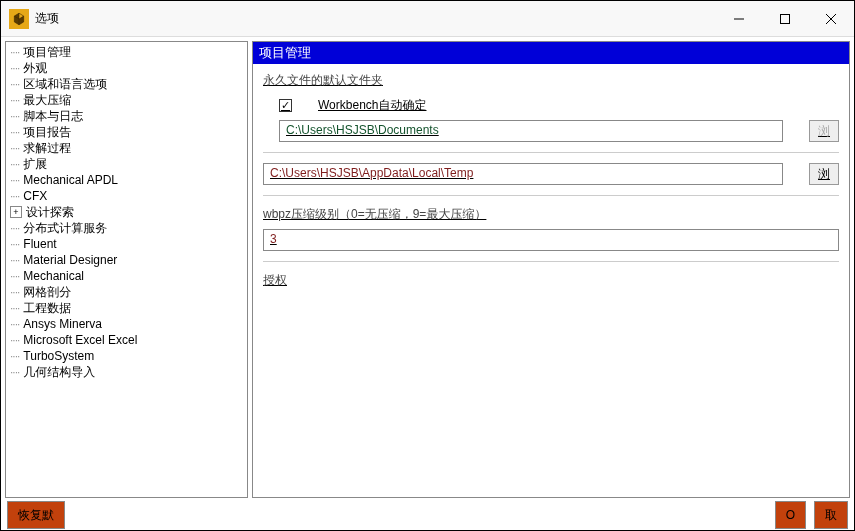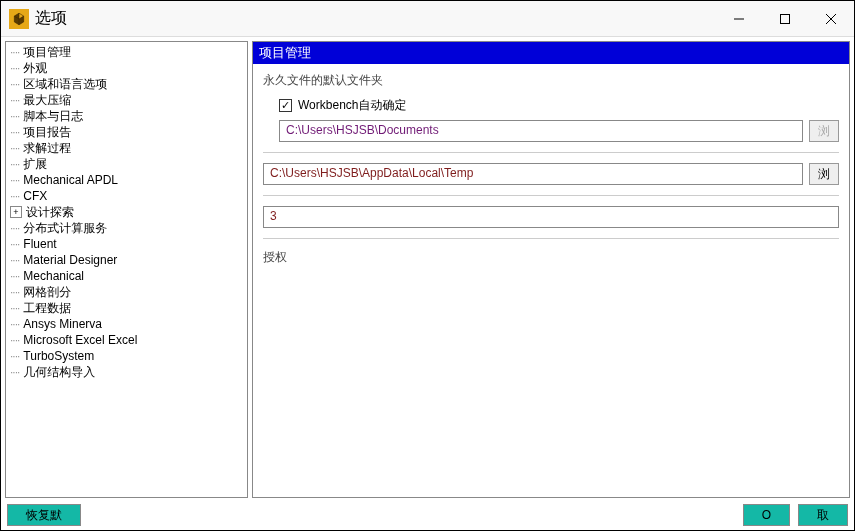--- a/index.html
+++ b/index.html
@@ -1,46 +1,46 @@
 <!DOCTYPE html>
 <html><head>
 <meta charset="utf-8">
 <style>
 * { box-sizing: border-box; margin: 0; padding: 0; font-family: "Microsoft YaHei", "SimSun", sans-serif; font-size: 12px; }
 body { background: #fff; width: 855px; height: 531px; overflow: hidden; border: 1px solid #000; }
 .titlebar { height: 36px; display: flex; align-items: center; background: #f8f8f8; border-bottom: 1px solid #ddd; }
 .titlebar .app-icon { width: 20px; height: 20px; margin: 0 6px 0 8px; background: #e6a817; display: flex; align-items: center; justify-content: center; }
 .titlebar .app-icon svg { width: 14px; height: 14px; }
-.titlebar .title { font-size: 16px; flex: 1; }
+.titlebar .title { font-size: 12px; flex: 1; }
 .titlebar .controls { display: flex; }
 .titlebar .controls div { width: 46px; height: 36px; display: flex; align-items: center; justify-content: center; }
 .titlebar .controls svg { width: 12px; height: 12px; stroke: #000; stroke-width: 1; fill: none; }
 .content { display: flex; height: 465px; padding: 4px; gap: 4px; }
 .tree { width: 243px; border: 1px solid #888; overflow: auto; padding: 2px 0; background: #fff; }
 .tree-item { display: flex; align-items: center; height: 16px; padding-left: 4px; cursor: default; white-space: nowrap; }
 .tree-item .exp { width: 12px; height: 12px; display: inline-flex; align-items: center; justify-content: center; margin-right: 2px; }
 .tree-item .exp.box { border: 1px solid #888; font-size: 9px; line-height: 1; }
 .tree-item .dots { color: #888; font-size: 10px; margin-right: 2px; letter-spacing: -1px; }
 .tree-item .label { padding: 0 2px; }
 .main { flex: 1; border: 1px solid #888; background: #fff; padding: 0; overflow: auto; }
 .section-header { background: #0000d8; color: #fff; padding: 2px 6px; font-size: 13px; }
-.section-body { padding: 8px 10px 14px 10px; }
+.section-body { padding: 8px 10px 14px 10px; text-decoration: underline; }
 .group-title { color: #444; margin-bottom: 8px; }
-.row { display: flex; align-items: center; margin: 6px 0; }
+.row { display: flex; align-items: center; margin: 6px 0; gap: 20px; }
 .row.indent { padding-left: 16px; }
 .checkbox { width: 13px; height: 13px; border: 1px solid #333; margin-right: 6px; display: inline-flex; align-items: center; justify-content: center; background: #fff; }
 .checkbox.checked::after { content: "✓"; font-size: 11px; color: #000; line-height: 1; }
 .textbox { flex: 1; border: 1px solid #888; padding: 2px 6px; height: 22px; background: #fff; color: #7f1d1d; }
-.textbox.disabled { color: #701a75; background: #fff; }
+.textbox.disabled { color: #14532d; background: #fff; }
 .browse-btn { border: 1px solid #999; padding: 2px 8px; margin-left: 6px; height: 22px; background: #efefef; display: inline-flex; align-items: center; }
 .browse-btn.disabled { color: #aaa; }
 .divider { border-top: 1px solid #ccc; margin: 10px 0; }
 .sub-label { color: #444; margin-bottom: 2px; }
 .footer { height: 26px; display: flex; align-items: center; padding: 0 6px; justify-content: space-between; }
-.footer .btn { border: 1px solid #888; padding: 2px 18px; background: #14b8a6; height: 22px; display: inline-flex; align-items: center; }
+.footer .btn { border: 1px solid #888; padding: 2px 10px; background: #c2410c; height: 28px; display: inline-flex; align-items: center; }
 .footer .right { display: flex; gap: 8px; }
 </style>
 </head>
 <body>
 
 <div class="titlebar">
   <div class="app-icon">
     <svg viewBox="0 0 24 24">
         <path fill="#5a3b00" d="M12 2 L20 7 L20 17 L12 22 L4 17 L4 7 Z M12 2 L12 12 L20 7 M12 12 L4 7 M12 12 L12 22" stroke="#3a2600" stroke-width="1"></path>
       </svg>
@@ -164,20 +164,21 @@
       <div class="row indent">
         <div class="textbox disabled">C:\Users\HSJSB\Documents</div>
         <div class="browse-btn disabled">浏</div>
       </div>
       <div class="divider"></div>
       <div class="row">
         <div class="textbox">C:\Users\HSJSB\AppData\Local\Temp</div>
         <div class="browse-btn">浏</div>
       </div>
       <div class="divider"></div>
+      <div class="sub-label">wbpz压缩级别（0=无压缩，9=最大压缩）</div>
       <div class="row">
         <div class="textbox">3</div>
       </div>
       <div class="divider"></div>
       <div class="group-title">授权</div>
     </div>
   </div>
 </div>
 
 <div class="footer">

